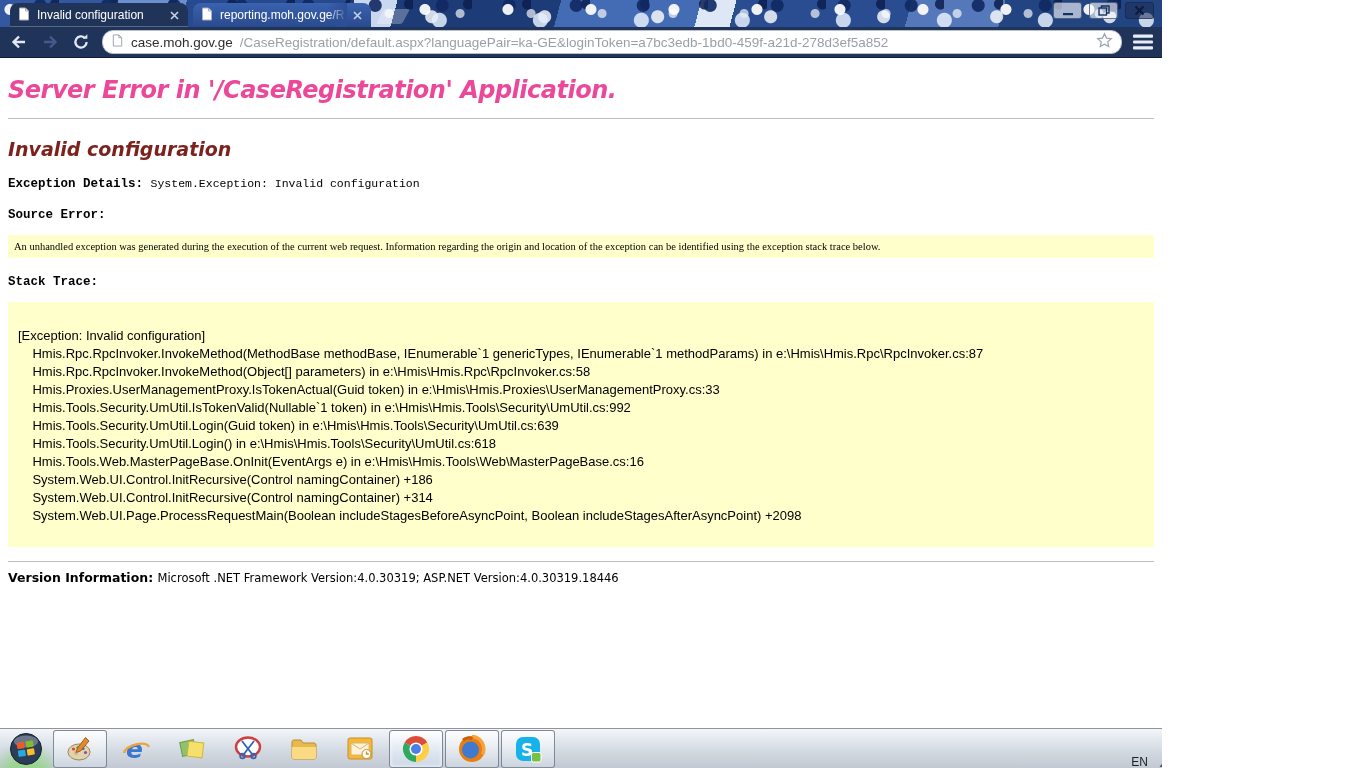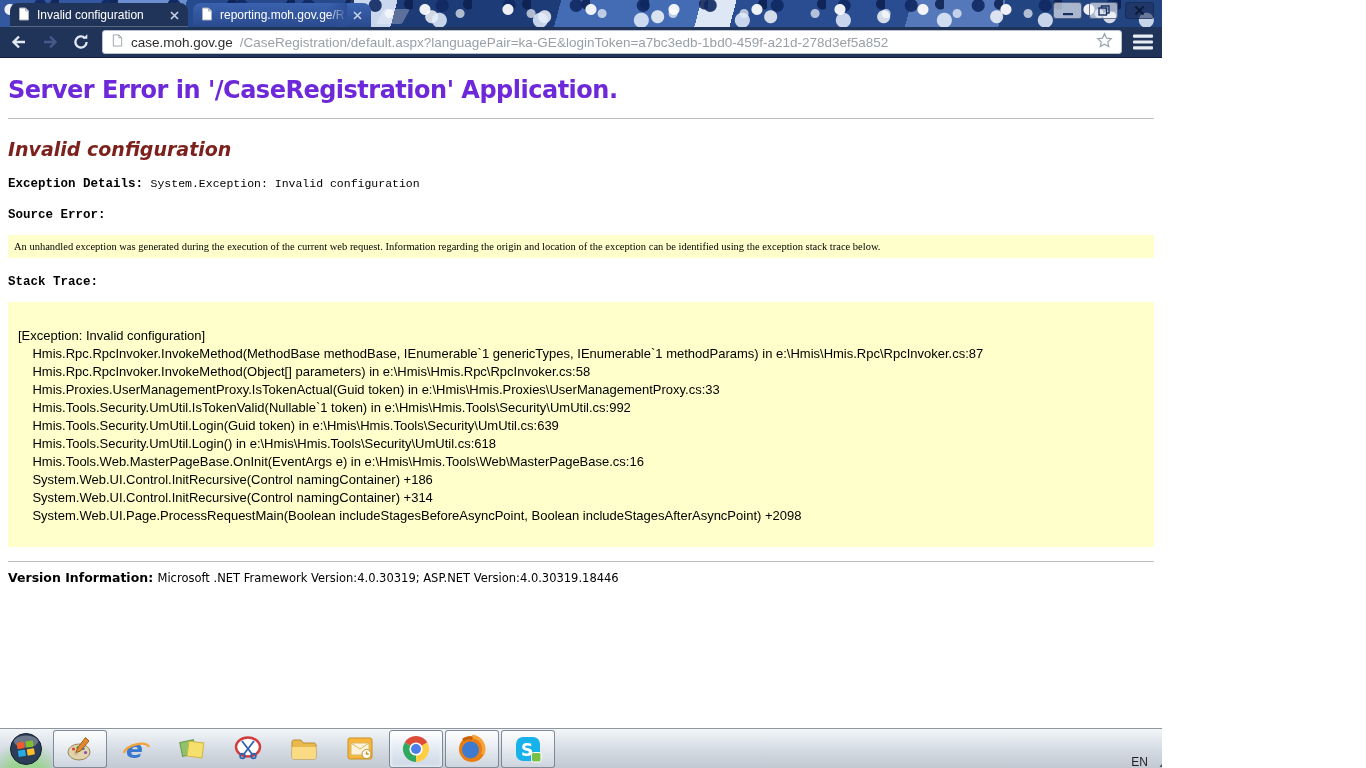--- a/index.html
+++ b/index.html
@@ -36,30 +36,30 @@
             background:rgba(255,255,255,.28); border-radius:2px; }
   .win-controls { position:absolute; top:2px; right:8px; display:flex; gap:7px; }
   .win-btn { width:29px; height:17px; border:1px solid rgba(18,38,80,.6); border-radius:3px;
              background:rgba(250,252,255,.62); display:flex; align-items:center; justify-content:center; }
   .win-btn.close { background:rgba(30,45,85,.55); }
 
   
   .toolbar { height:31px; background:#203459; border-bottom:1px solid #0e1d3c;
              display:flex; align-items:center; padding:0 9px; gap:11px; }
   .nav-btn { display:flex; align-items:center; }
-  .omnibox { flex:1; height:24px; background:#fff; border:1px solid #b9c1cd; border-radius:3px;
+  .omnibox { flex:1; height:24px; background:#fff; border:1px solid #b9c1cd; border-radius:11px;
              display:flex; align-items:center; gap:7px; padding:0 8px; font-size:13.5px; overflow:hidden; }
   .url-domain { color:#2d2d2d; white-space:nowrap; }
   .url-rest   { color:#999fa8; white-space:nowrap; overflow:hidden; flex:1; }
   .menu-btn { display:flex; align-items:center; }
 
   
   .page { height:670px; background:#fff; padding:10px 8px 0; overflow:hidden;
           font-family:"DejaVu Sans", sans-serif; color:#000; }
-  .page h1 { color:#6d28d9; font-size:24px; font-weight:bold; margin:8px 0 14px; letter-spacing:-.5px; }
+  .page h1 { color:#ec4899; font-size:24px; font-weight:bold; margin:8px 0 14px; letter-spacing:-.5px;font-style:italic; }
   .page hr { border:none; border-top:1px solid #bdbdbd; }
   .page h2 { color:#7d211d; font-size:19px; font-style:italic; font-weight:bold; margin:19px 0 0; }
   .meta { margin:24px 0 0; font-size:12px; line-height:14px; }
   .meta b { font-size:12.5px; }
   .meta.tight { margin-top:17px;font-family:Liberation Mono, monospace; }
   .ybox { background:#ffffcc; margin-top:13px; padding:6px 6px;
           font-family:Liberation Serif, serif; font-size:10.5px; color:#000; }
   pre.stack { background:#ffffcc; margin-top:13px; padding:25px 10px 22px;
               font-family:Liberation Sans, sans-serif; font-size:13px; line-height:18px;
               white-space:pre; overflow:hidden; }

